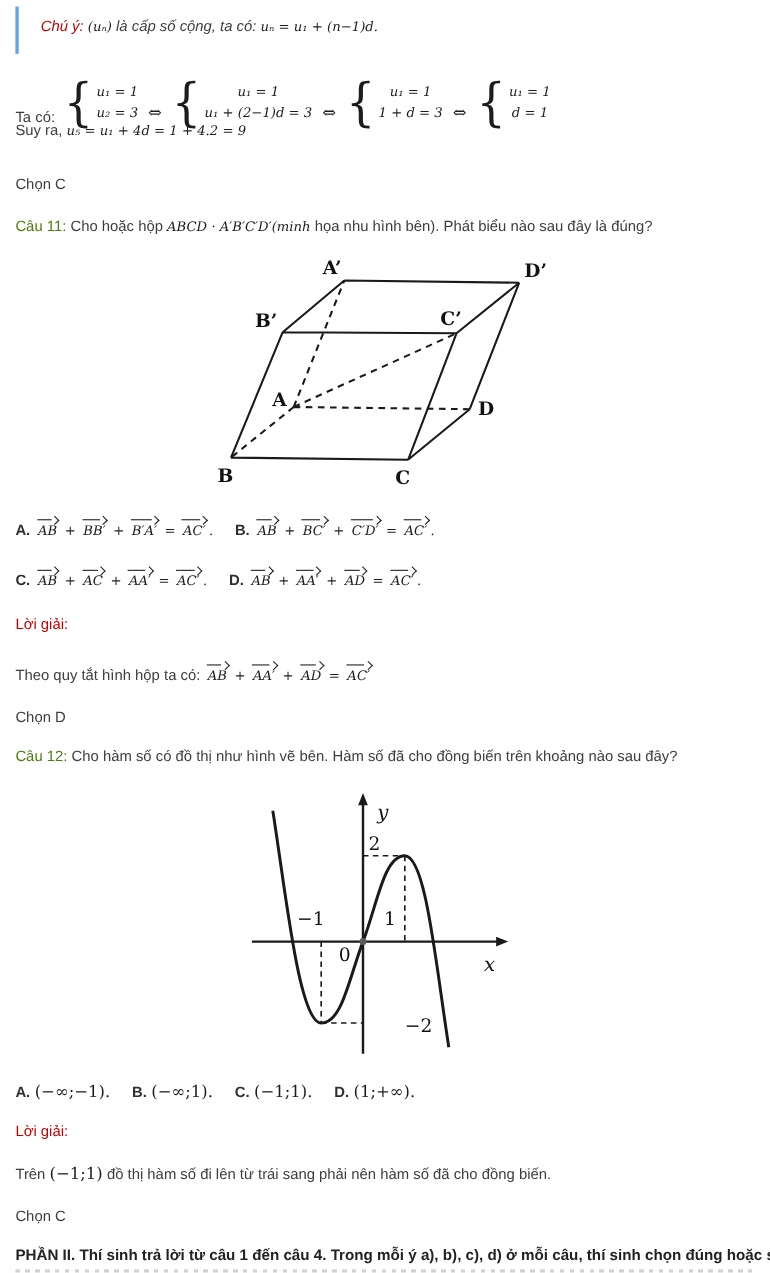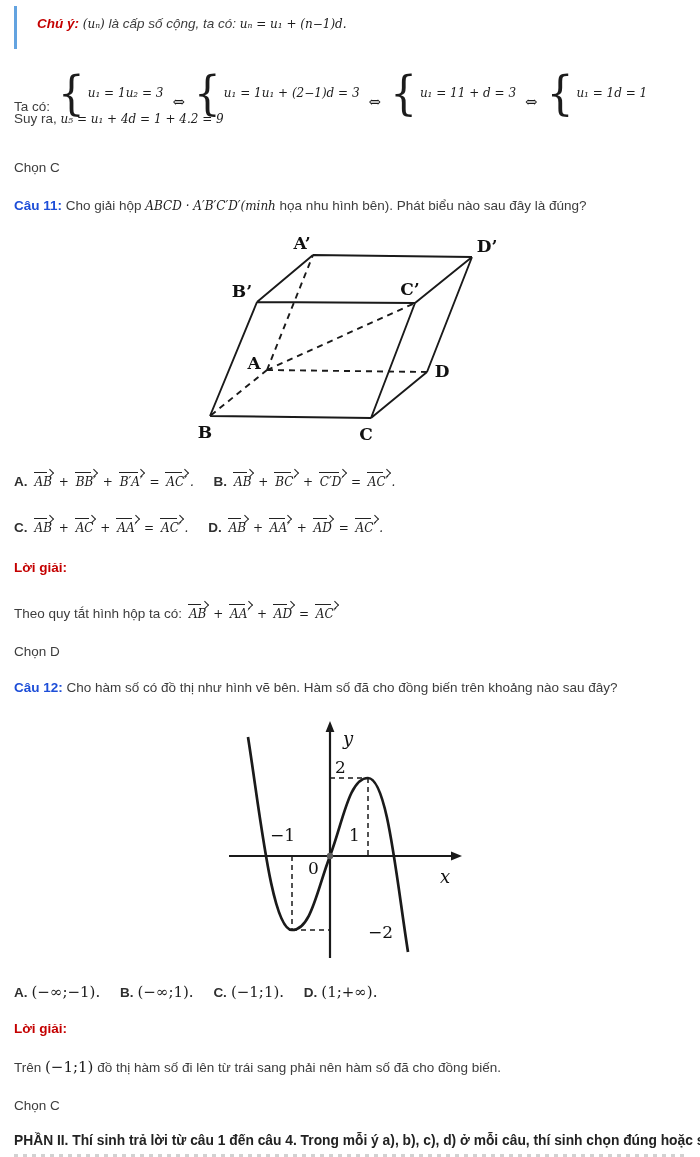--- a/index.html
+++ b/index.html
@@ -4,33 +4,33 @@
 <style>
   html,body{margin:0;padding:0;}
   body{
     width:700px;height:1157px;position:relative;background:#ffffff;overflow:hidden;
     font-family:"Liberation Sans","DejaVu Sans",sans-serif;
     font-size:13.5px;color:#3d3d3d;
   }
   .blk{position:absolute;left:14px;white-space:nowrap;}
   .m{font-family:"DejaVu Serif","Liberation Serif",serif;font-style:italic;color:#1c1c1c;font-size:12px;}
   .mu{font-family:"DejaVu Serif","Liberation Serif",serif;color:#1c1c1c;font-size:15px;}
-  .red{color:#c40000;font-weight:bold;}
-  .blue-label{color:#1d4ed8;font-weight:bold;}
+  .red{color:#c40000;font-weight:normal;}
+  .blue-label{color:#4d7c0f;font-weight:normal;}
   .note{
     border-left:3px solid #63a3e0;
     padding:10px 0 18px 20px;
     font-style:italic;
   }
   .note .red{font-style:italic;}
   
   .sysrow{display:flex;align-items:flex-end;height:56px;}
   .sys{display:inline-flex;align-items:center;}
   .brace{font-family:"DejaVu Serif","Liberation Serif",serif;font-style:normal;font-size:42px;font-weight:300;line-height:1;transform:scaleY(1.12);margin-right:3px;color:#1c1c1c;}
-  .sysl{display:flex;align-items:center;line-height:1.55;}
+  .sysl{display:flex;flex-direction:column;align-items:center;line-height:1.55;}
   .iff{margin:0 9px;font-family:"DejaVu Serif","Liberation Serif",serif;font-size:15px;color:#1c1c1c;}
   
   .vec{position:relative;display:inline-block;padding:7px 3px 0 3px;font-family:"DejaVu Serif","Liberation Serif",serif;font-style:italic;text-align:right;}
   .vec::before{content:"";position:absolute;left:2px;right:8px;top:4px;border-top:1.4px solid #222;}
   .vec::after{content:"";position:absolute;right:2px;top:1.6px;width:4.6px;height:4.6px;border-top:1.4px solid #222;border-right:1.4px solid #222;transform:rotate(45deg);}
   .optlab{font-weight:bold;color:#2f2f2f;margin-right:4px;}
   .opt{margin-right:16px;}
   .footer{font-weight:bold;color:#222222;font-size:13.8px;}
   .cutline{position:absolute;left:14px;top:1154px;width:672px;height:3px;opacity:.45;
     background:repeating-linear-gradient(90deg,#9a9a9a 0 4px,transparent 4px 9px);}
@@ -76,21 +76,21 @@
       </span></span>
 </div>
 
 <div class="blk" style="top:111px">
   <span>Suy ra, </span><span class="m">u₅ = u₁ + 4d = 1 + 4.2 = 9</span>
 </div>
 
 <div class="blk" style="top:160px">Chọn C</div>
 
 <div class="blk" style="top:198px">
-  <span class="blue-label">Câu 11:</span><span> Cho giải hộp </span><span class="m">ABCD · A′B′C′D′(minh</span><span> họa nhu hình bên). Phát biểu nào sau đây là đúng?</span>
+  <span class="blue-label">Câu 11:</span><span> Cho hoặc hộp </span><span class="m">ABCD · A′B′C′D′(minh</span><span> họa nhu hình bên). Phát biểu nào sau đây là đúng?</span>
 </div>
 
 <svg width="360" height="230" viewBox="0 0 360 230" style="position:absolute;left:150px;top:228px">
   <g stroke="#1a1a1a" stroke-width="1.9" fill="none">
     <path d="M163,27 L322,29 M107,74 L163,27 M107,74 L265,75 M265,75 L322,29 M107,74 L60,188 M60,188 L221,190 M221,190 L265,75 M221,190 L277,144 M277,144 L322,29"></path>
     <path stroke-dasharray="6,5" d="M117,142 L163,27 M117,142 L60,188 M117,142 L277,144 M117,142 L265,75"></path>
   </g>
   <text class="figlab" x="152" y="21" text-anchor="middle">A’</text>
   <text class="figlab" x="337" y="24" text-anchor="middle">D’</text>
   <text class="figlab" x="92" y="69" text-anchor="middle">B’</text>

